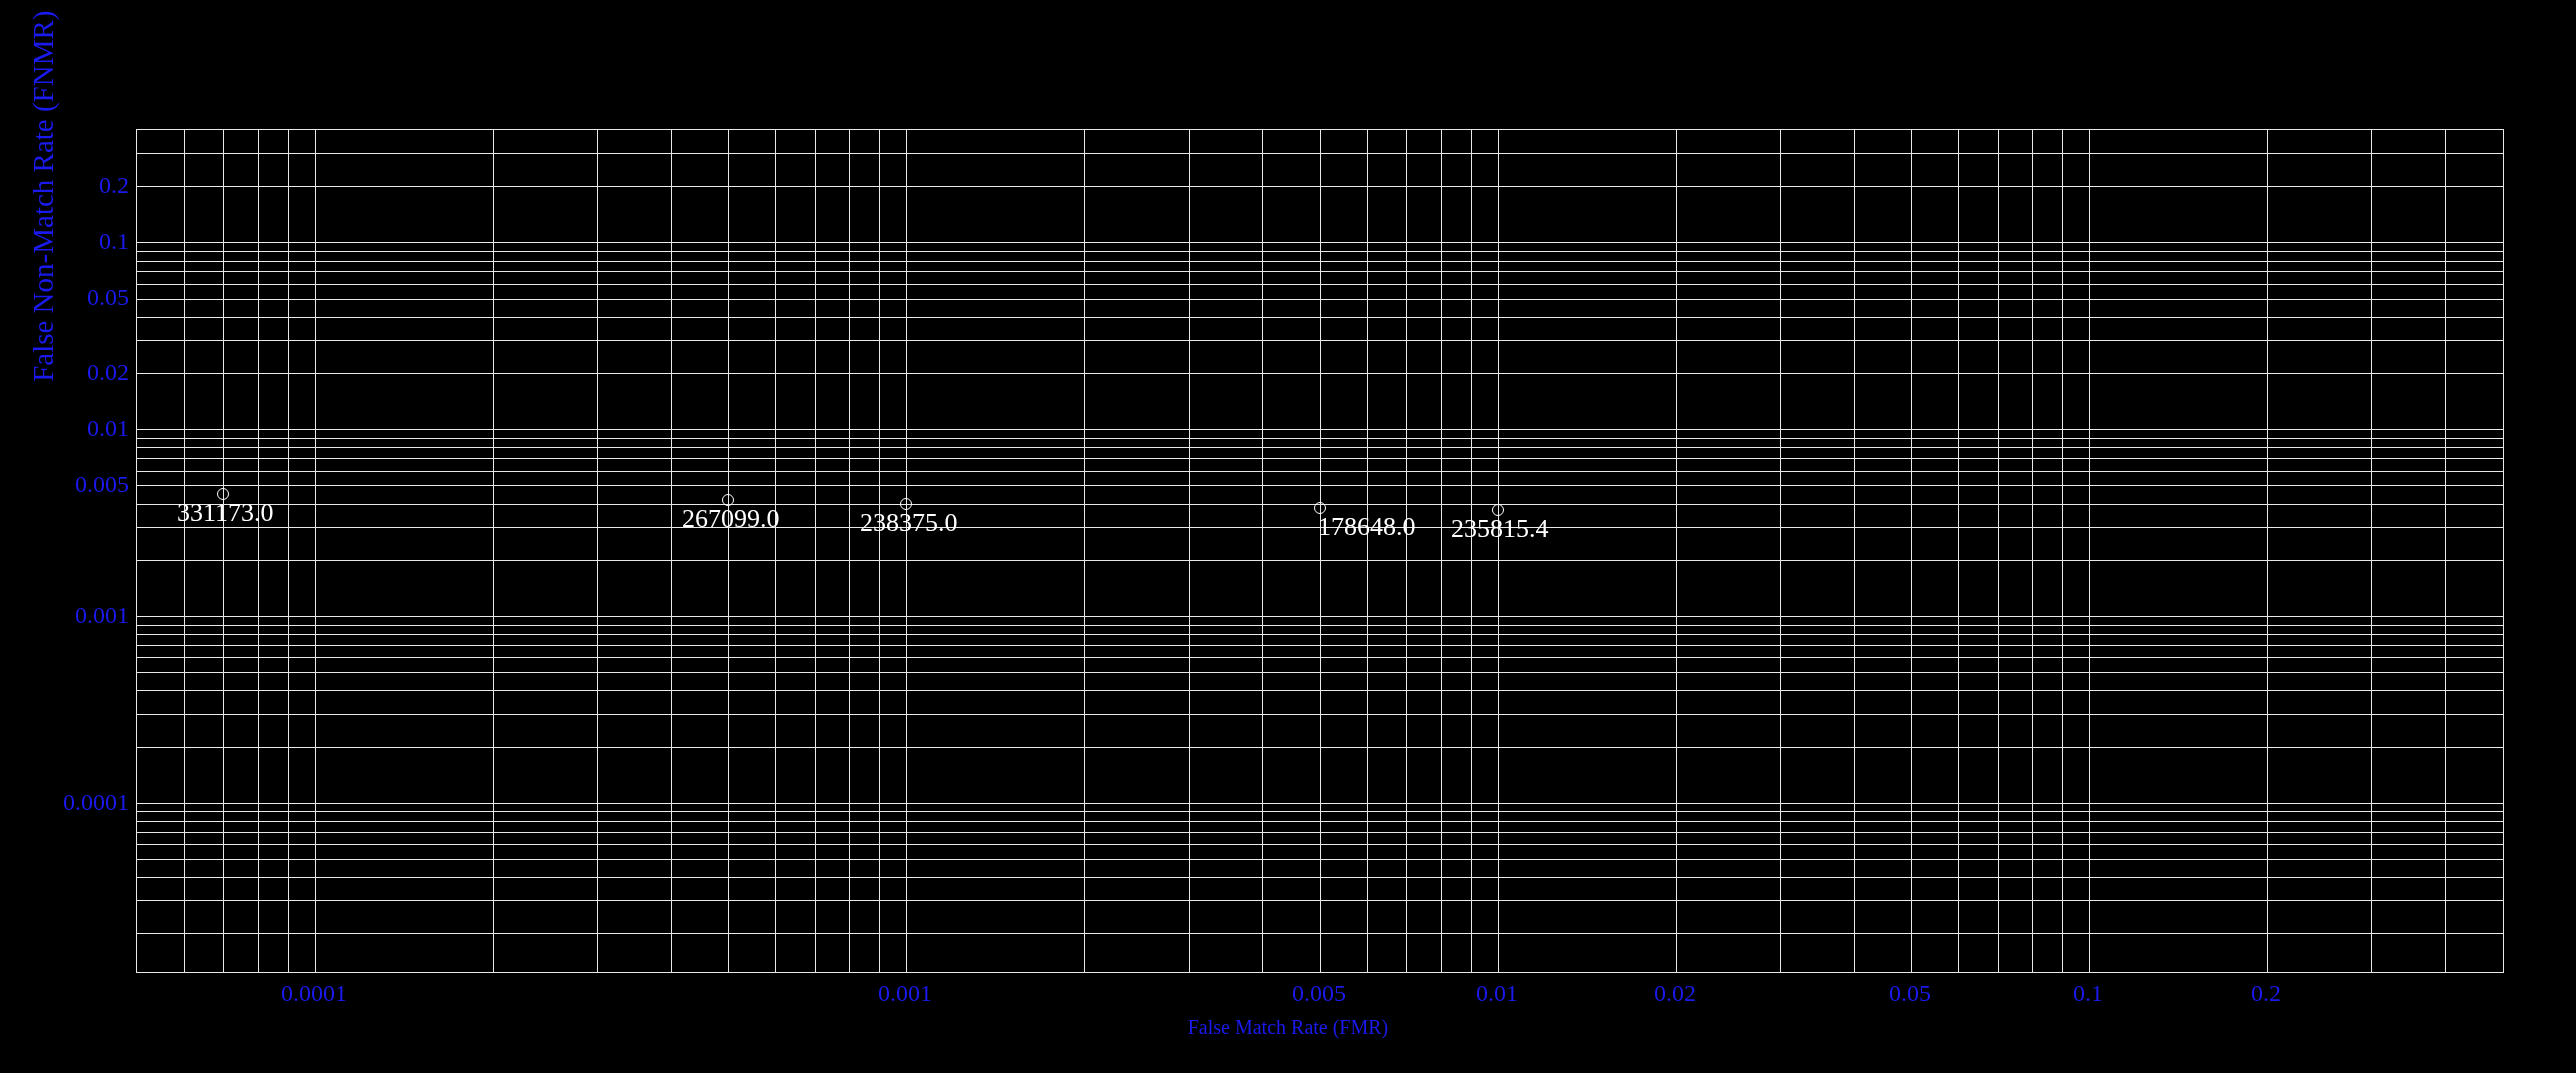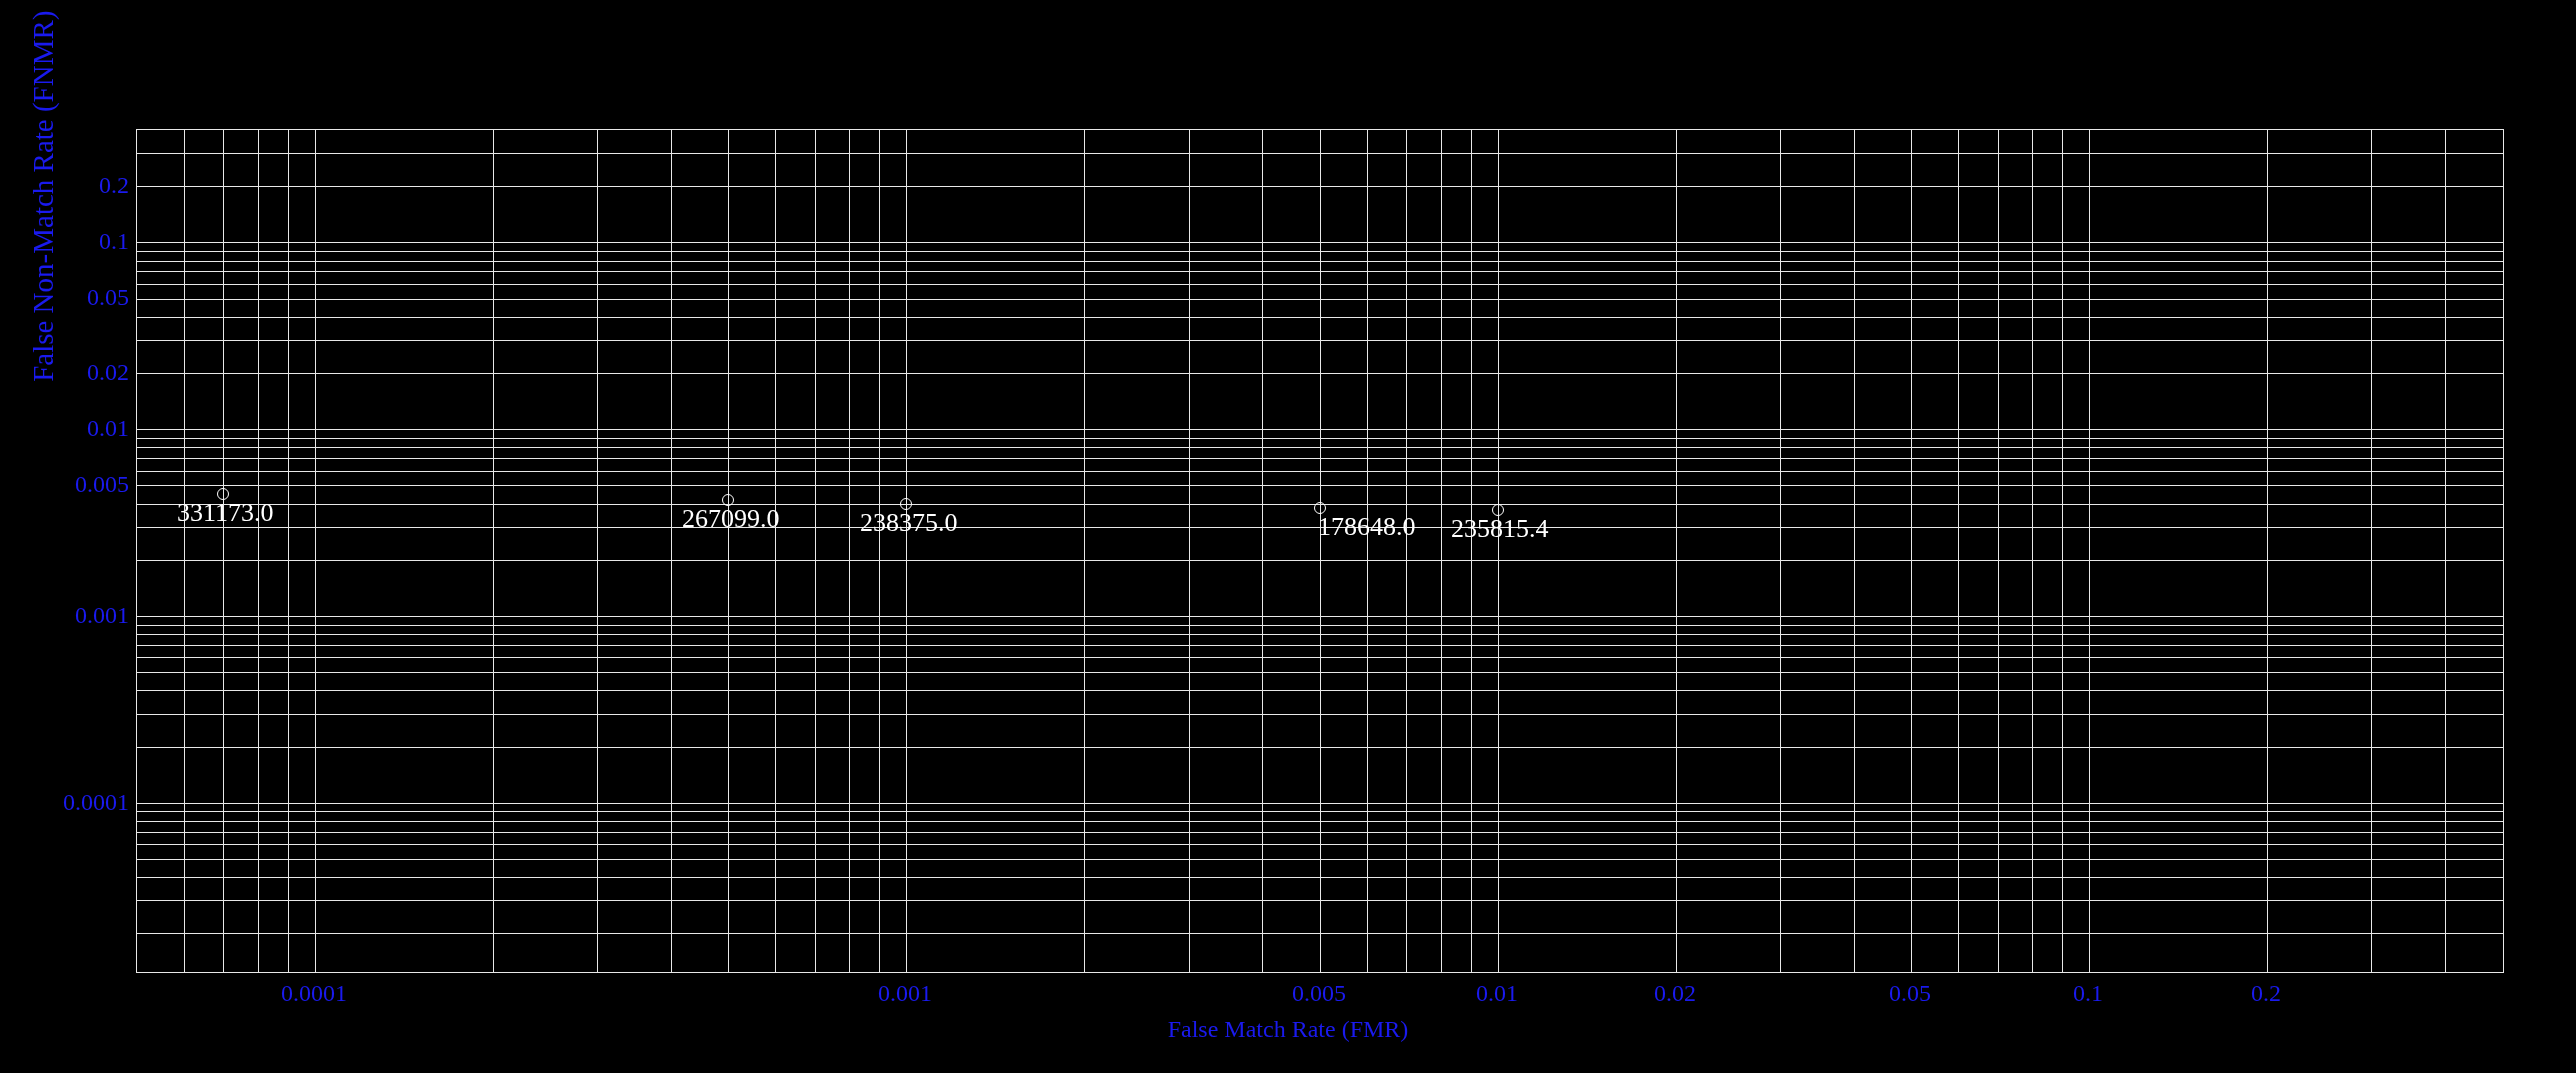--- a/index.html
+++ b/index.html
@@ -65,21 +65,21 @@
     transform: translateY(-50%);
     text-align: right;
     font-family: Georgia, serif;
   }
   .x-axis-label {
     position: absolute;
     top: 1016px;
     left: 50%;
     transform: translateX(-50%);
     color: #1a1aee;
-    font-size: 24px;
+    font-size: 20px;
     font-family: Georgia, serif;
   }
   .y-axis-label {
     position: absolute;
     left: 43px;
     top: 551px;
     color: #1a1aee;
     font-size: 29px;
     font-family: Georgia, serif;
     transform: rotate(-90deg) translateX(50%);

